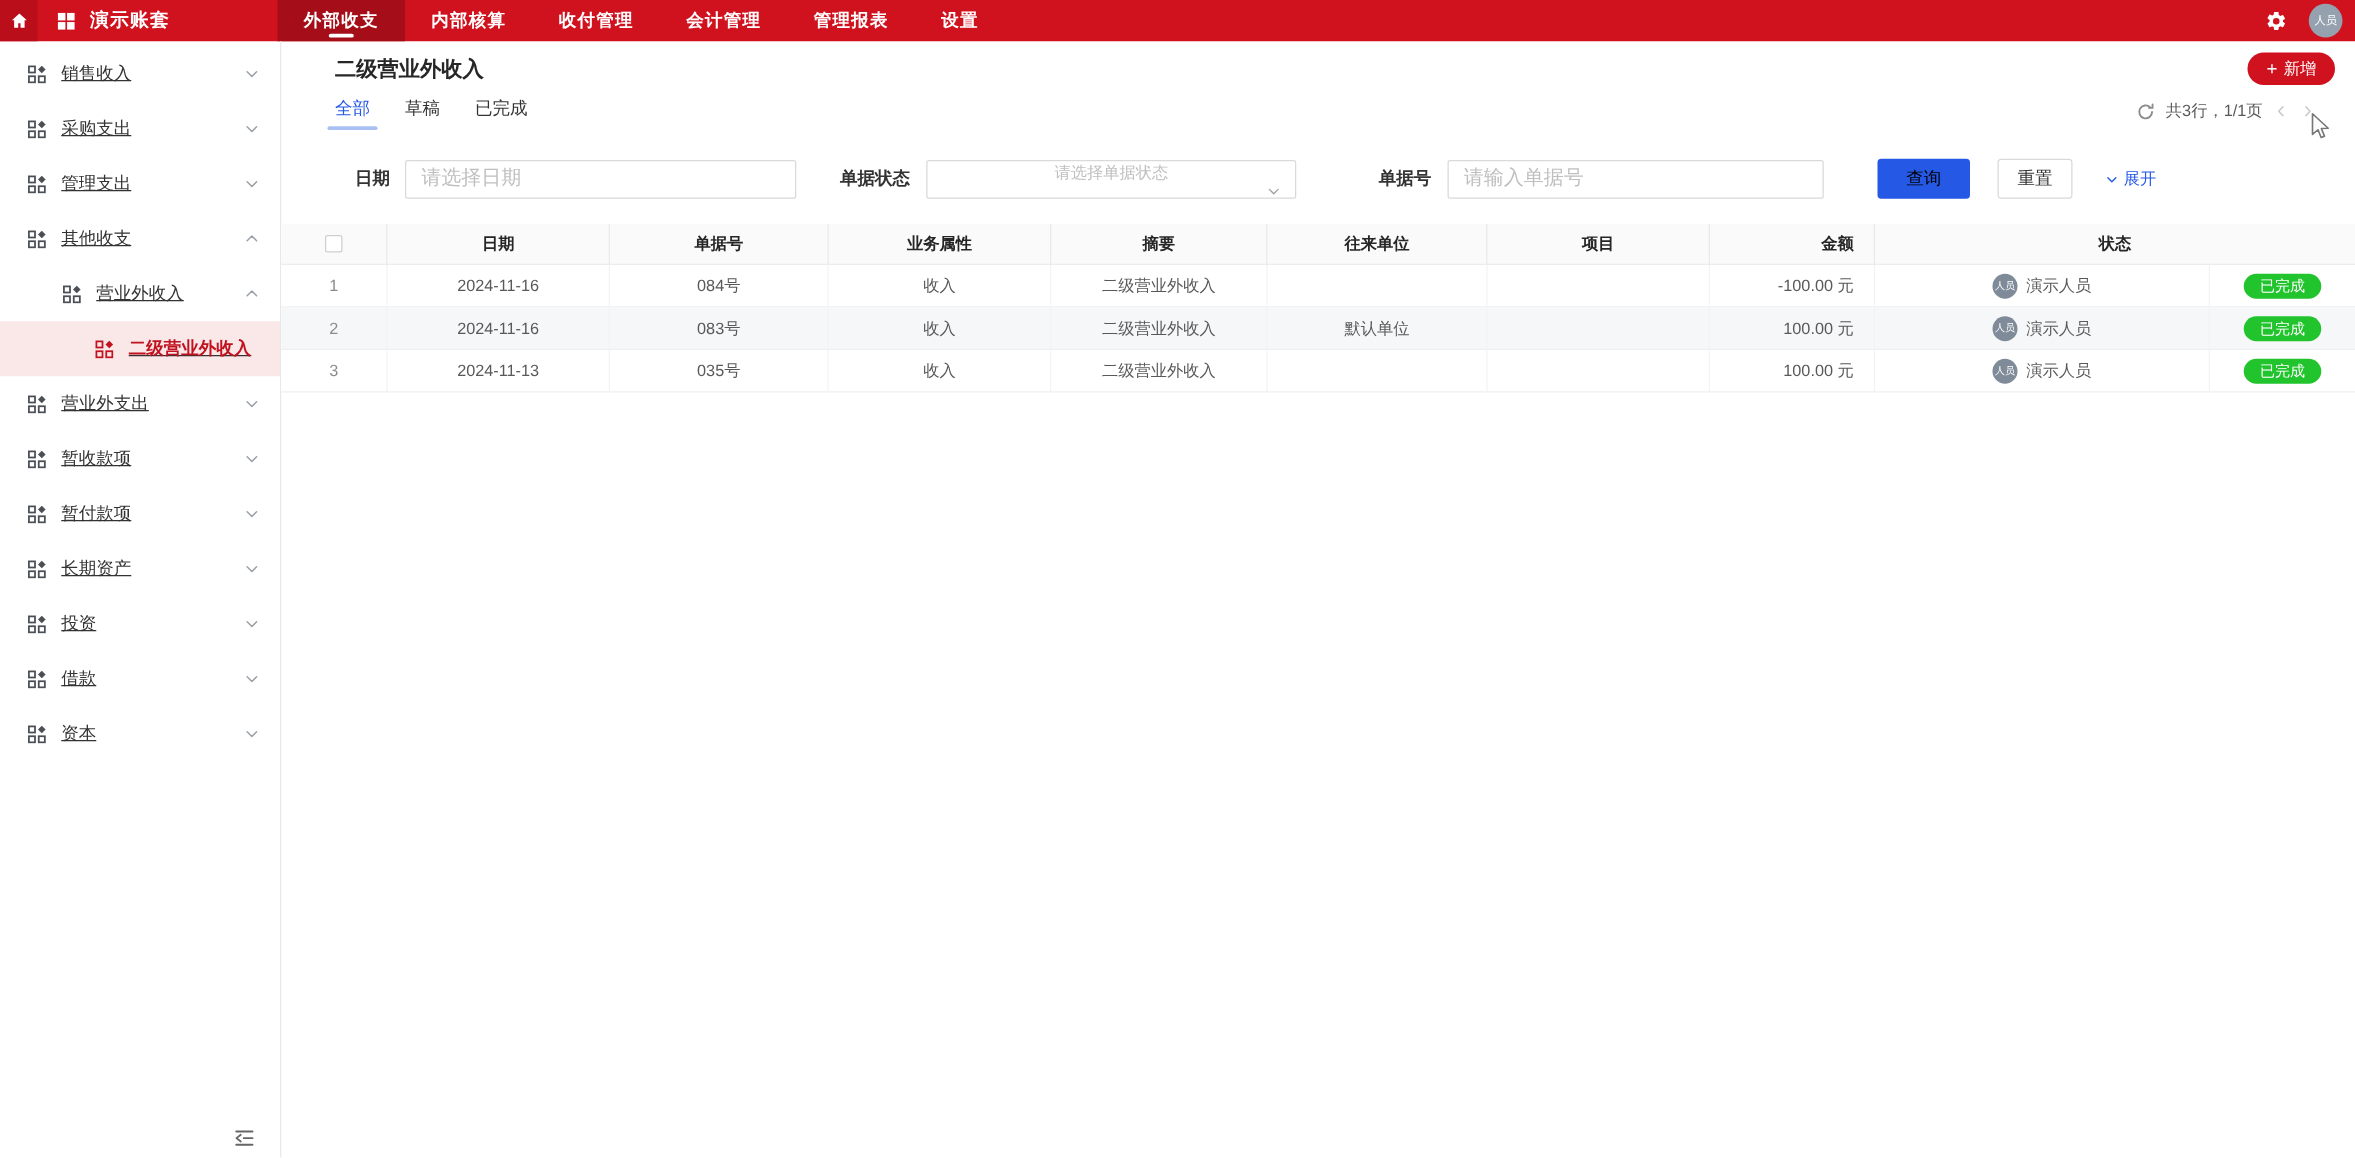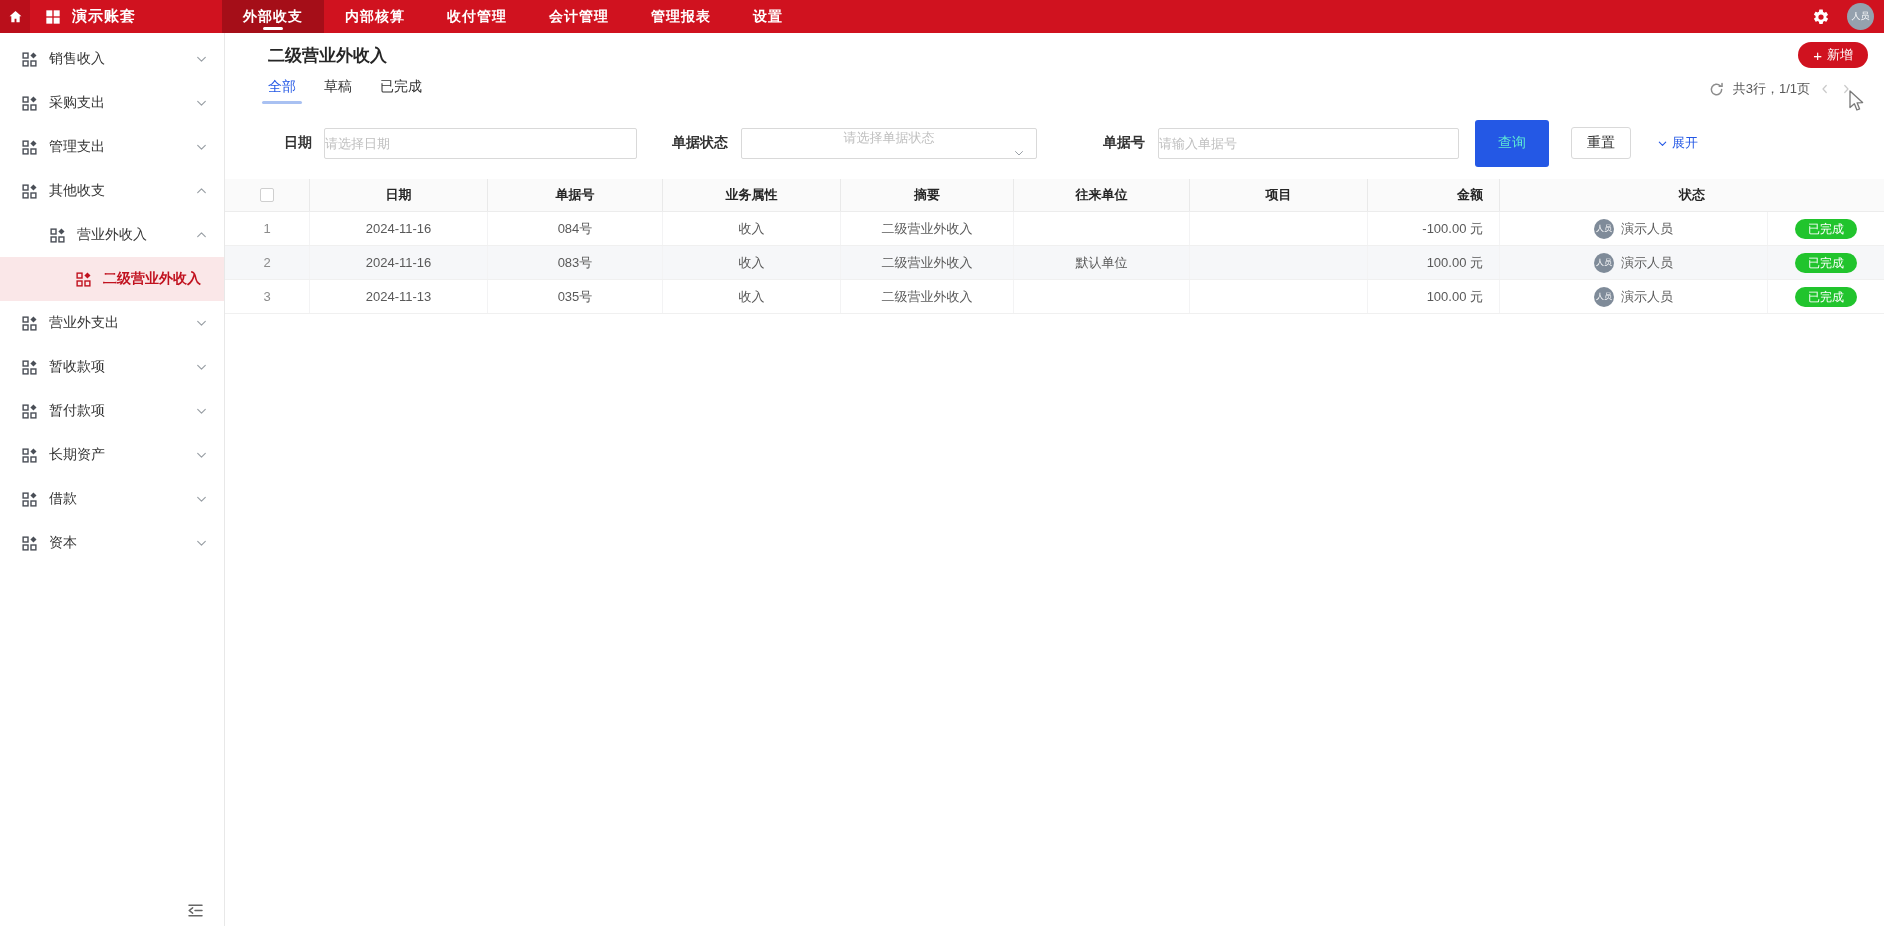--- a/index.html
+++ b/index.html
@@ -15,21 +15,21 @@
   .nav-menu{display:flex;align-items:stretch;}
   .nav-item{display:flex;align-items:center;padding:0 21px;color:#fff;font-size:14px;font-weight:600;position:relative;cursor:pointer;letter-spacing:1px;}
   .nav-item.active{background:#a50e18;}
   .nav-underline{position:absolute;bottom:3px;left:50%;transform:translateX(-50%);width:20px;height:3px;background:#fff;border-radius:2px;}
   .nav-right{margin-left:auto;display:flex;align-items:center;gap:17px;padding-right:10px;}
   .gear-btn{display:flex;align-items:center;cursor:pointer;}
   .avatar-top{width:27px;height:27px;border-radius:50%;background:#95a1ae;color:#fff;font-size:9px;display:flex;align-items:center;justify-content:center;cursor:pointer;flex:0 0 auto;}
 
   
   .layout{display:flex;height:893px;}
-  .sidebar{width:225px;flex:0 0 auto;border-right:1px solid #e8e8e8;position:relative;padding-top:4px;}
+  .sidebar{width:225px;flex:0 0 auto;border-right:1px solid #e8e8e8;position:relative;padding-top:4px;text-decoration:underline;}
   .side-item{height:44px;display:flex;align-items:center;font-size:14px;color:#333;cursor:pointer;position:relative;}
   .side-item .blk{display:flex;margin-right:12px;flex:0 0 auto;}
   .side-item .chev{position:absolute;right:16px;top:50%;transform:translateY(-50%);display:flex;}
   .side-item.lv0{padding-left:22px;}
   .side-item.lv1{padding-left:50px;}
   .side-item.lv2{padding-left:76px;}
   .side-item.selected{background:#fae7e8;color:#c1121f;font-weight:600;}
   .collapse-btn{position:absolute;bottom:8px;right:20px;cursor:pointer;display:flex;}
 
   .content{flex:1;position:relative;}
@@ -47,29 +47,29 @@
   .tab.active{color:#2458e5;}
   .tab-underline{position:absolute;bottom:1px;left:-6px;right:-6px;height:3px;background:#a9c1f2;border-radius:2px;}
   .page-info{display:flex;align-items:center;gap:9px;color:#595959;font-size:13px;padding-bottom:7px;}
   .refresh-btn{display:flex;align-items:center;cursor:pointer;}
   .pg-arrow{display:flex;align-items:center;cursor:pointer;}
 
   
   .filters{display:flex;align-items:center;margin-top:22px;height:32px;}
   .f-label{font-size:14px;color:#333;font-weight:600;flex:0 0 auto;}
   .f-label.date{width:87px;text-align:right;}
-  .f-input{height:31px;border:1px solid #d9d9d9;border-radius:2px;padding:0 0;font-size:13px;color:#3b82f6;outline:none;font-family:inherit;background:#fff;}
+  .f-input{height:31px;border:1px solid #d9d9d9;border-radius:2px;padding:0 12px;font-size:16px;color:#3b82f6;outline:none;font-family:inherit;background:#fff;}
   .f-input::placeholder{color:#bfbfbf;}
   .inp-date{width:313px;margin-left:12px;}
   .f-label.status{margin-left:35px;}
   .select{width:296px;margin-left:13px;position:relative;display:flex;align-items:center;height:31px;border:1px solid #d9d9d9;border-radius:2px;padding:0 11px;color:#bfbfbf;font-size:13px;background:#fff;cursor:pointer;flex-direction:column;}
   .select .sel-chev{margin-left:auto;display:flex;}
   .f-label.docno{margin-left:66px;}
   .inp-doc{width:301px;margin-left:13px;}
-  .btn-query{margin-left:16px;width:74px;height:47px;background:#2458e5;color:#5eead4;border:none;border-radius:3px;font-size:14px;cursor:pointer;font-family:inherit;}
+  .btn-query{margin-left:43px;width:74px;height:32px;background:#2458e5;color:#000000;border:none;border-radius:3px;font-size:14px;cursor:pointer;font-family:inherit;}
   .btn-reset{margin-left:22px;width:60px;height:32px;background:#fff;color:#333;border:1px solid #d9d9d9;border-radius:3px;font-size:14px;cursor:pointer;font-family:inherit;}
   .expand-link{margin-left:26px;color:#2458e5;font-size:13px;display:flex;align-items:center;gap:4px;cursor:pointer;}
 
   
   .table{margin-top:20px;}
   .t-head{display:flex;height:33px;background:#fafafa;border-bottom:1px solid #ececec;}
   .t-head .cell{font-weight:700;font-size:13px;color:#262626;border-right:1px solid #e9e9e9;}
   .t-row{display:flex;height:34px;border-bottom:1px solid #f0f0f0;background:#fff;}
   .t-row.alt{background:#f6f7f9;}
   .t-row .cell{border-right:1px solid #f3f3f4;}
@@ -300,20 +300,36 @@
       </div>
       <div class="side-item lv0">
         <span class="blk">
           <svg width="15" height="15" viewBox="0 0 16 16">
             <rect x="1.2" y="1.2" width="5.2" height="5.2" fill="none" stroke="#4a4f57" stroke-width="1.5"></rect>
             <rect x="1.2" y="9.6" width="5.2" height="5.2" fill="none" stroke="#4a4f57" stroke-width="1.5"></rect>
             <rect x="9.6" y="9.6" width="5.2" height="5.2" fill="none" stroke="#4a4f57" stroke-width="1.5"></rect>
             <rect x="9.9" y="1.5" width="4.6" height="4.6" fill="#4a4f57" transform="rotate(45 12.2 3.8)"></rect>
           </svg>
         </span>
+        <span>投资</span>
+        <span class="chev">
+          <svg width="13" height="13" viewBox="0 0 24 24" fill="none" stroke="#9aa0a6" stroke-width="2.2" stroke-linecap="round" stroke-linejoin="round">
+            <polyline points="5 9 12 16 19 9"></polyline>
+          </svg>
+        </span>
+      </div>
+      <div class="side-item lv0">
+        <span class="blk">
+          <svg width="15" height="15" viewBox="0 0 16 16">
+            <rect x="1.2" y="1.2" width="5.2" height="5.2" fill="none" stroke="#4a4f57" stroke-width="1.5"></rect>
+            <rect x="1.2" y="9.6" width="5.2" height="5.2" fill="none" stroke="#4a4f57" stroke-width="1.5"></rect>
+            <rect x="9.6" y="9.6" width="5.2" height="5.2" fill="none" stroke="#4a4f57" stroke-width="1.5"></rect>
+            <rect x="9.9" y="1.5" width="4.6" height="4.6" fill="#4a4f57" transform="rotate(45 12.2 3.8)"></rect>
+          </svg>
+        </span>
         <span>借款</span>
         <span class="chev">
           <svg width="13" height="13" viewBox="0 0 24 24" fill="none" stroke="#9aa0a6" stroke-width="2.2" stroke-linecap="round" stroke-linejoin="round">
             <polyline points="5 9 12 16 19 9"></polyline>
           </svg>
         </span>
       </div>
       <div class="side-item lv0">
         <span class="blk">
           <svg width="15" height="15" viewBox="0 0 16 16">

